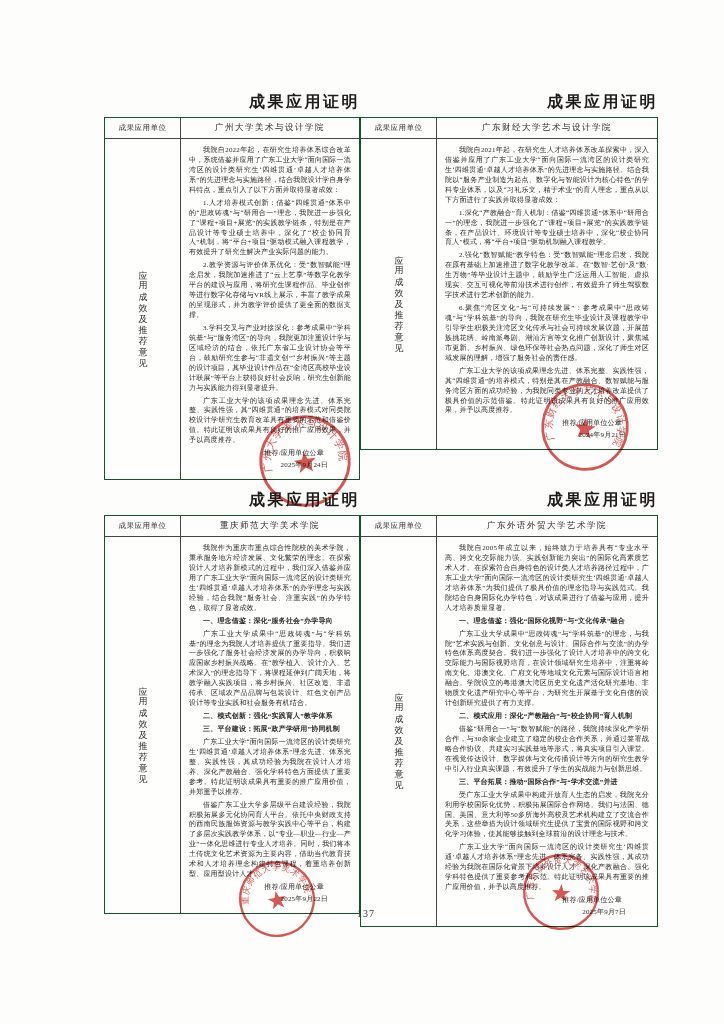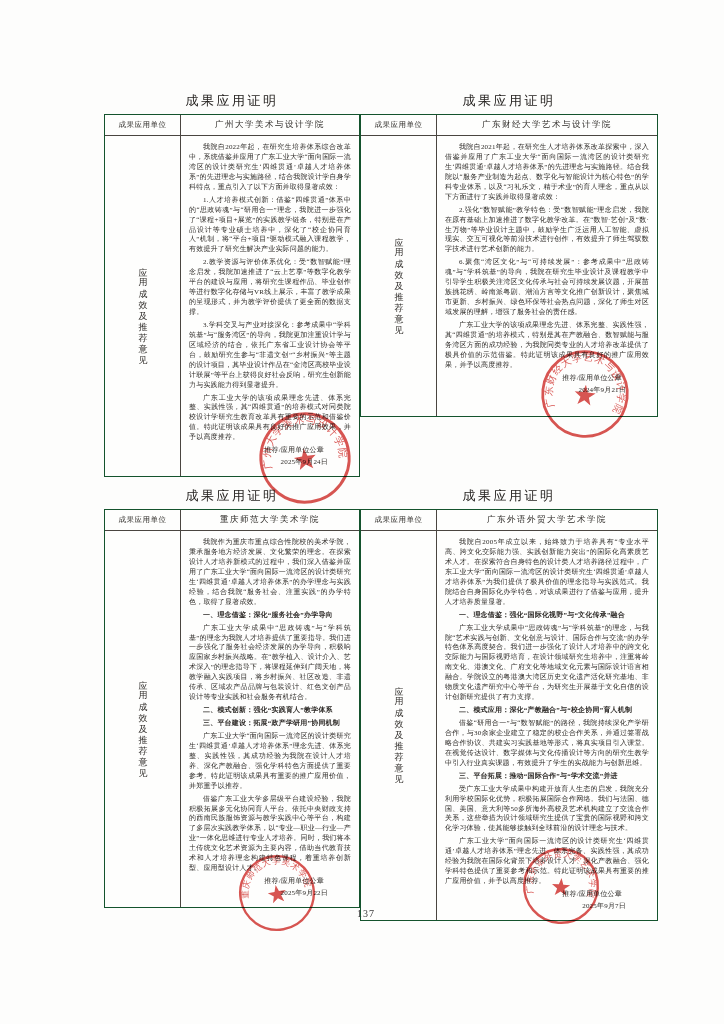--- a/index.html
+++ b/index.html
@@ -8,21 +8,21 @@
     font-family:"Liberation Serif","DejaVu Serif",serif;
     color:#2e2b28;
   }
   .sheet{position:relative;width:724px;height:1024px;background:#fdfdfc;overflow:hidden;}
   .grid{
     position:absolute;left:104px;top:90px;
     display:grid;grid-template-columns:256px 298px;column-gap:0;row-gap:8px;
   }
   .cert{position:relative;}
   .cert-title{
-    text-align:center;font-weight:normal;font-size:13px;
+    text-align:right;font-weight:bold;font-size:16px;
     letter-spacing:2.5px;padding:2px 0 4px;color:#1f1c1a;
   }
   .cert-table{
     border:1px solid #14532d;background:#fefefd;position:relative;
   }
   .row{display:flex;}
   .unit-row{border-bottom:1px solid #4a4540;}
   .cell{box-sizing:border-box;}
   .label-cell{
     flex:0 0 76px;width:76px;border-right:1px solid #4a4540;
@@ -111,20 +111,21 @@
           <div class="cell label-cell">成果应用单位</div>
           <div class="cell unit-name">广东财经大学艺术与设计学院</div>
         </div>
         <div class="row body-row">
           <div class="cell label-cell">
             <span class="vtext">应用成效及推荐意见</span>
           </div>
           <div class="cell body-cell">
             <div class="paras">
                 <p>我院自2021年起，在研究生人才培养体系改革探索中，深入借鉴并应用了广东工业大学“面向国际一流湾区的设计类研究生‘四维贯通’卓越人才培养体系”的先进理念与实施路径。结合我院以“服务产业制造为起点、数字化与智能设计为核心特色”的学科专业体系，以及“习礼乐文，精于术业”的育人理念，重点从以下方面进行了实践并取得显著成效：</p>
+                <p>1.深化“产教融合”育人机制：借鉴“四维贯通”体系中“研用合一”的理念，我院进一步强化了“课程+项目+展览”的实践教学链条，在产品设计、环境设计等专业硕士培养中，深化“校企协同育人”模式，将“平台+项目”驱动机制融入课程教学。</p>
                 <p>2.强化“数智赋能”教学特色：受“数智赋能”理念启发，我院在原有基础上加速推进了数字化教学改革。在“数智·艺创”及“数·生万物”等毕业设计主题中，鼓励学生广泛运用人工智能、虚拟现实、交互可视化等前沿技术进行创作，有效提升了师生驾驭数字技术进行艺术创新的能力。</p>
                 <p>6.聚焦“湾区文化”与“可持续发展”：参考成果中“思政铸魂”与“学科筑基”的导向，我院在研究生毕业设计及课程教学中引导学生积极关注湾区文化传承与社会可持续发展议题，开展苗族挑花绣、岭南派粤剧、潮汕方言等文化推广创新设计，聚焦城市更新、乡村振兴、绿色环保等社会热点问题，深化了师生对区域发展的理解，增强了服务社会的责任感。</p>
                 <p>广东工业大学的该项成果理念先进、体系完整、实践性强，其“四维贯通”的培养模式，特别是其在产教融合、数智赋能与服务湾区方面的成功经验，为我院同类专业的人才培养改革提供了极具价值的示范借鉴。特此证明该成果具有良好的推广应用效果，并予以高度推荐。</p>
               </div>
             <div class="sig">推荐/应用单位公章</div>
             <div class="date">2024年9月21日</div>
           </div>
         </div>
         <div class="stamp r2">
           <svg viewBox="0 0 100 100">

